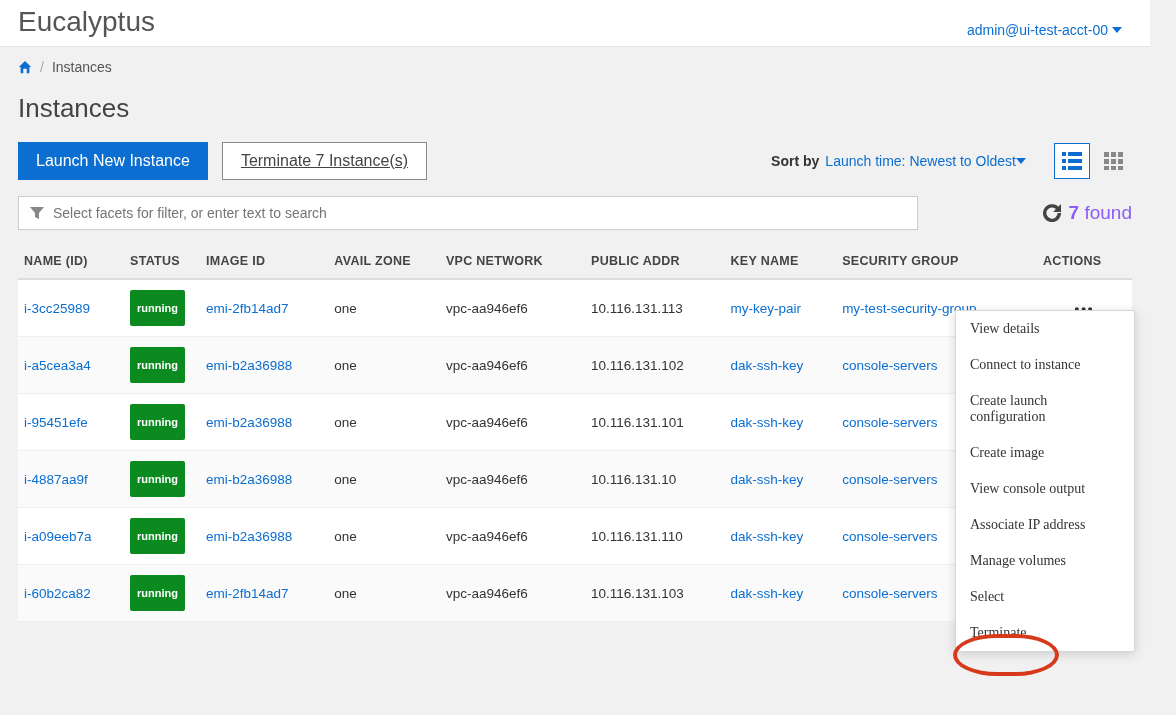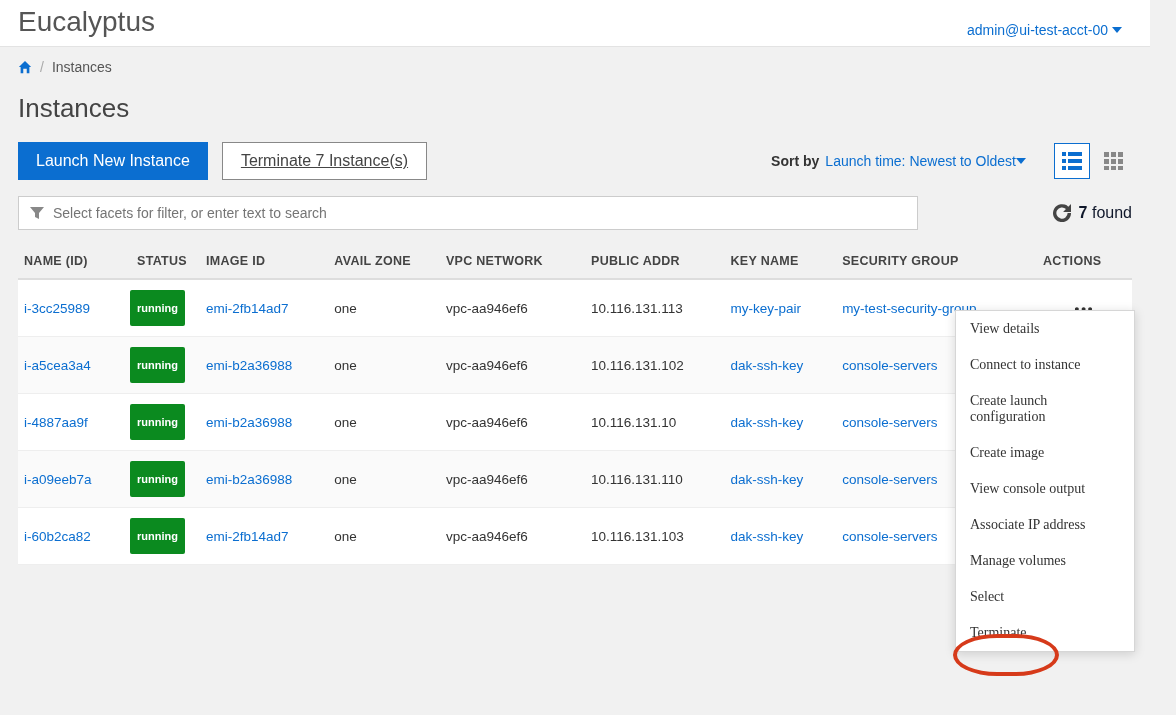--- a/index.html
+++ b/index.html
@@ -20,35 +20,35 @@
   .sortbar { display:flex; align-items:center; gap:6px; margin-left:auto; font-size:14px;}
   .sortlbl { color:#333; font-weight:600;}
   .sortval { color:#0b6ed0; cursor:pointer; display:flex; align-items:center; }
   .view-toggle { display:flex; gap:6px; margin-left:14px; }
   .vt-btn { width:36px; height:36px; display:flex; align-items:center; justify-content:center; border:1px solid transparent; cursor:pointer; }
   .vt-btn.active { border-color:#0b6ed0; background:#fff; }
   .search-row { display:flex; align-items:center; gap:18px; margin-bottom:14px; }
   .searchbox { flex: 0 0 900px; display:flex; align-items:center; background:#fff; border:1px solid #ccc; padding:8px 10px; }
   .searchbox svg { width:16px; height:16px; fill:#888; margin-right:8px; flex-shrink:0;}
   .searchbox input { border:none; outline:none; font-size:14px; color:#555; width:100%; }
-  .found { display:flex; align-items:center; gap:8px; font-size:16px; color:#0f172a; margin-left:auto;}
+  .found { display:flex; align-items:center; gap:8px; font-size:19px; color:#8b5cf6; margin-left:auto;}
   .found svg { width:18px; height:18px; fill:#444; }
   .found b { font-weight:700; }
   table { width:100%; border-collapse:collapse; background:#fff; }
   thead th { text-align:left; font-size:12.5px; font-weight:700; color:#444; padding:10px 6px; border-bottom:2px solid #ddd; background:#f1f1f1; letter-spacing:0.3px;}
   tbody td { font-size:13.5px; padding:10px 6px; border-bottom:1px solid #eee; color:#333; white-space:nowrap; }
   tbody tr:nth-child(even) td { background:#fafafa; }
   .link { color:#0b6ed0; cursor:pointer; }
   .badge { display:inline-block; background:#0b8a1f; color:#fff; font-size:11px; padding:12px 7px; border-radius:2px; font-weight:600;}
   .actions-cell { text-align:center; }
   .dots { cursor:pointer; font-weight:700; letter-spacing:2px; color:#333; }
   .dropdown { position:absolute; top:310px; left:955px; width:180px; background:#fff; border:1px solid #d6d6d6; box-shadow:0 2px 10px rgba(0,0,0,0.15); z-index:50; }
   .dropdown-item { padding:10px 14px; font-size:14px; color:#333; cursor:pointer;font-family:Liberation Serif, serif; }
   .highlight-ring { position:absolute; border:4px solid #d63a1a; border-radius:50%/60%; width:106px; height:42px; top:634px; left:953px; z-index:60; pointer-events:none;}
-  .col-name{width:95px;} .col-status{width:68px;text-align:center;} .col-image{width:115px;} .col-zone{width:100px;}
+  .col-name{width:95px;} .col-status{width:68px;} .col-image{width:115px;} .col-zone{width:100px;}
   .col-vpc{width:130px;} .col-ip{width:125px;} .col-key{width:100px;} .col-sg{width:180px;} .col-act{width:85px; text-align:left;}
   .listicon rect{fill:#0b6ed0;}
   .gridicon rect{fill:#888;}
 </style>
 </head>
 <body>
 
 <div class="shell">
   <div class="topbar">
     <div class="brand">Eucalyptus</div>
@@ -157,20 +157,31 @@
             <td><span class="badge">running</span></td>
             <td><span class="link">emi-b2a36988</span></td>
             <td>one</td>
             <td>vpc-aa946ef6</td>
             <td>10.116.131.102</td>
             <td><span class="link">dak-ssh-key</span></td>
             <td><span class="link">console-servers</span></td>
             <td class="actions-cell"></td>
           </tr>
           <tr>
+            <td><span class="link">i-95451efe</span></td>
+            <td><span class="badge">running</span></td>
+            <td><span class="link">emi-b2a36988</span></td>
+            <td>one</td>
+            <td>vpc-aa946ef6</td>
+            <td>10.116.131.101</td>
+            <td><span class="link">dak-ssh-key</span></td>
+            <td><span class="link">console-servers</span></td>
+            <td class="actions-cell"></td>
+          </tr>
+          <tr>
             <td><span class="link">i-4887aa9f</span></td>
             <td><span class="badge">running</span></td>
             <td><span class="link">emi-b2a36988</span></td>
             <td>one</td>
             <td>vpc-aa946ef6</td>
             <td>10.116.131.10</td>
             <td><span class="link">dak-ssh-key</span></td>
             <td><span class="link">console-servers</span></td>
             <td class="actions-cell"></td>
           </tr>

